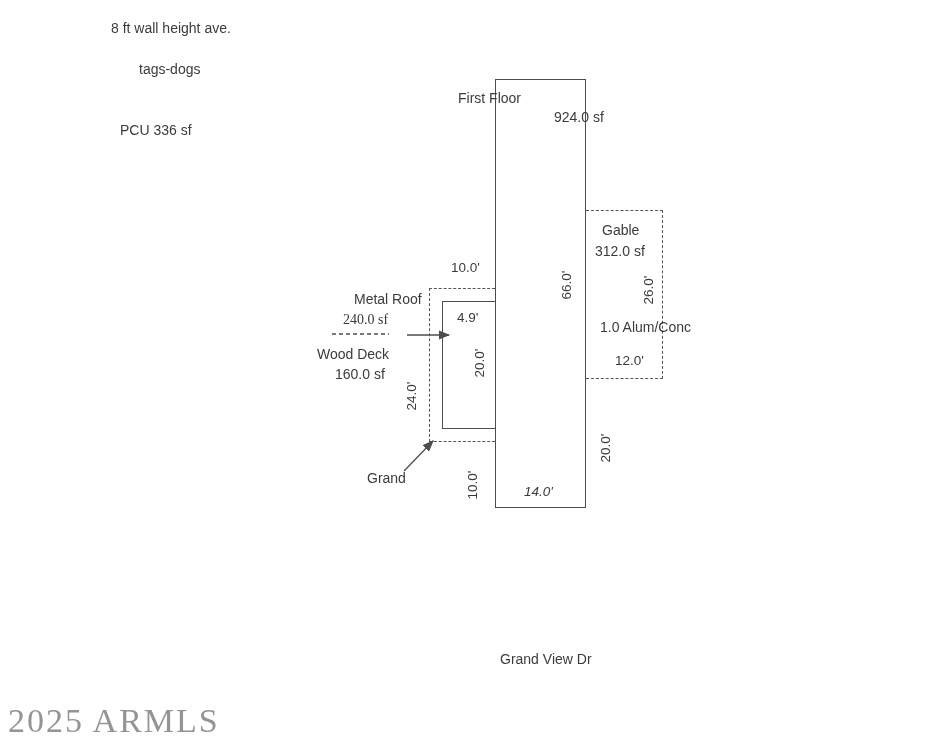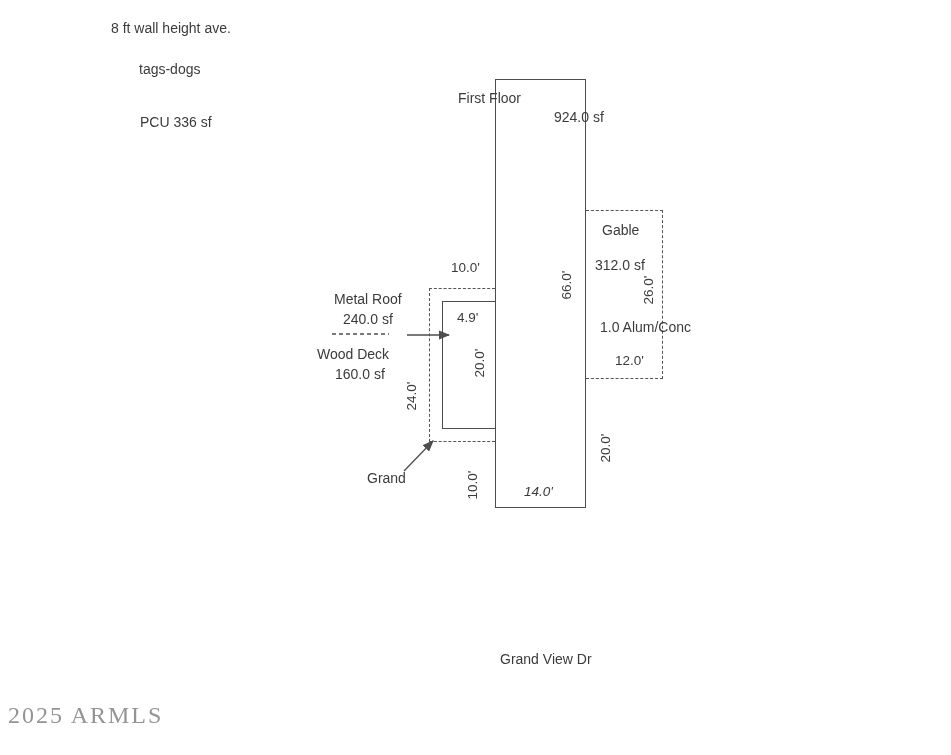--- a/index.html
+++ b/index.html
@@ -42,51 +42,51 @@
   }
   .solid-rect-left {                 
     border-top: 1.5px solid #4d4d4d;
     border-left: 1.5px solid #4d4d4d;
     border-bottom: 1.5px solid #4d4d4d;
   }
   .arrows { position: absolute; left: 0; top: 0; pointer-events: none; }
   .watermark {
     position: absolute;
     font-family: "Liberation Serif", serif;
-    font-size: 24px;
+    font-size: 34px;
     letter-spacing: 2px;
     color: #949494;
     text-shadow: 1px 1px 0 #ffffff;
     white-space: nowrap;
   }
 </style>
 </head>
 <body>
 
 <div class="canvas">
 
   <div class="txt" style="left:111px; top:20px;">8 ft wall height ave.</div>
   <div class="txt" style="left:113px; top:61px;margin-left:26px;">tags-dogs</div>
-  <div class="txt" style="left:120px; top:114px;margin-left:20px;">PCU 336 sf</div>
+  <div class="txt" style="left:120px; top:122px;">PCU 336 sf</div>
 
   <div class="outline solid" style="left:495px; top:79px; width:91px; height:429px;"></div>
   <div class="txt" style="left:458px; top:90px;">First Floor</div>
   <div class="txt" style="left:510px; top:109px;margin-left:44px;">924.0 sf</div>
 
   <div class="outline dashed-rect-right" style="left:586px; top:210px; width:77px; height:169px;"></div>
   <div class="txt" style="left:602px; top:222px;">Gable</div>
-  <div class="txt" style="left:595px; top:257px;">312.0 sf</div>
+  <div class="txt" style="left:595px; top:243px;">312.0 sf</div>
   <div class="txt" style="left:600px; top:319px;">1.0 Alum/Conc</div>
 
   <div class="outline dashed-rect-left" style="left:429px; top:288px; width:66px; height:154px;"></div>
 
   <div class="outline solid-rect-left" style="left:442px; top:301px; width:53px; height:128px;"></div>
 
-  <div class="txt" style="left:334px; top:291px;">Metal Roof</div>
-  <div class="txt" style="left:343px; top:311px;">240.0 sf</div>
+  <div class="txt" style="left:354px; top:291px;">Metal Roof</div>
+  <div class="txt" style="left:343px; top:311px;font-family:Liberation Serif, serif;">240.0 sf</div>
   <div class="txt" style="left:317px; top:346px;">Wood Deck</div>
   <div class="txt" style="left:335px; top:366px;text-align:right;">160.0 sf</div>
   <div class="txt" style="left:367px; top:470px;">Grand</div>
 
   <div class="txt dim" style="left:451px; top:259px;">10.0'</div>
   <div class="txt dim" style="left:457px; top:309px;">4.9'</div>
   <div class="txt dim" style="left:615px; top:352px;">12.0'</div>
   <div class="txt dim" style="left:524px; top:483px;font-style:italic;">14.0'</div>
 
   <div class="vdim" style="left:479px; top:363px;">20.0'</div>

